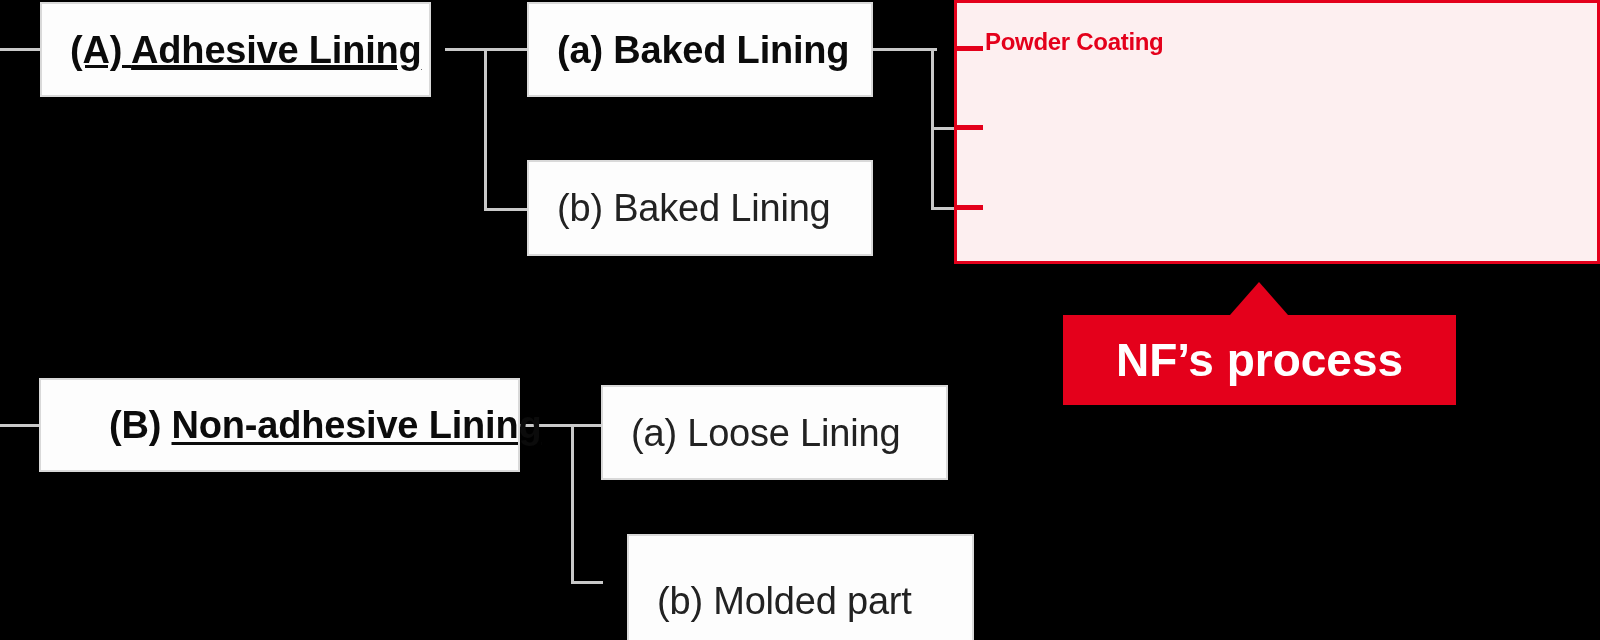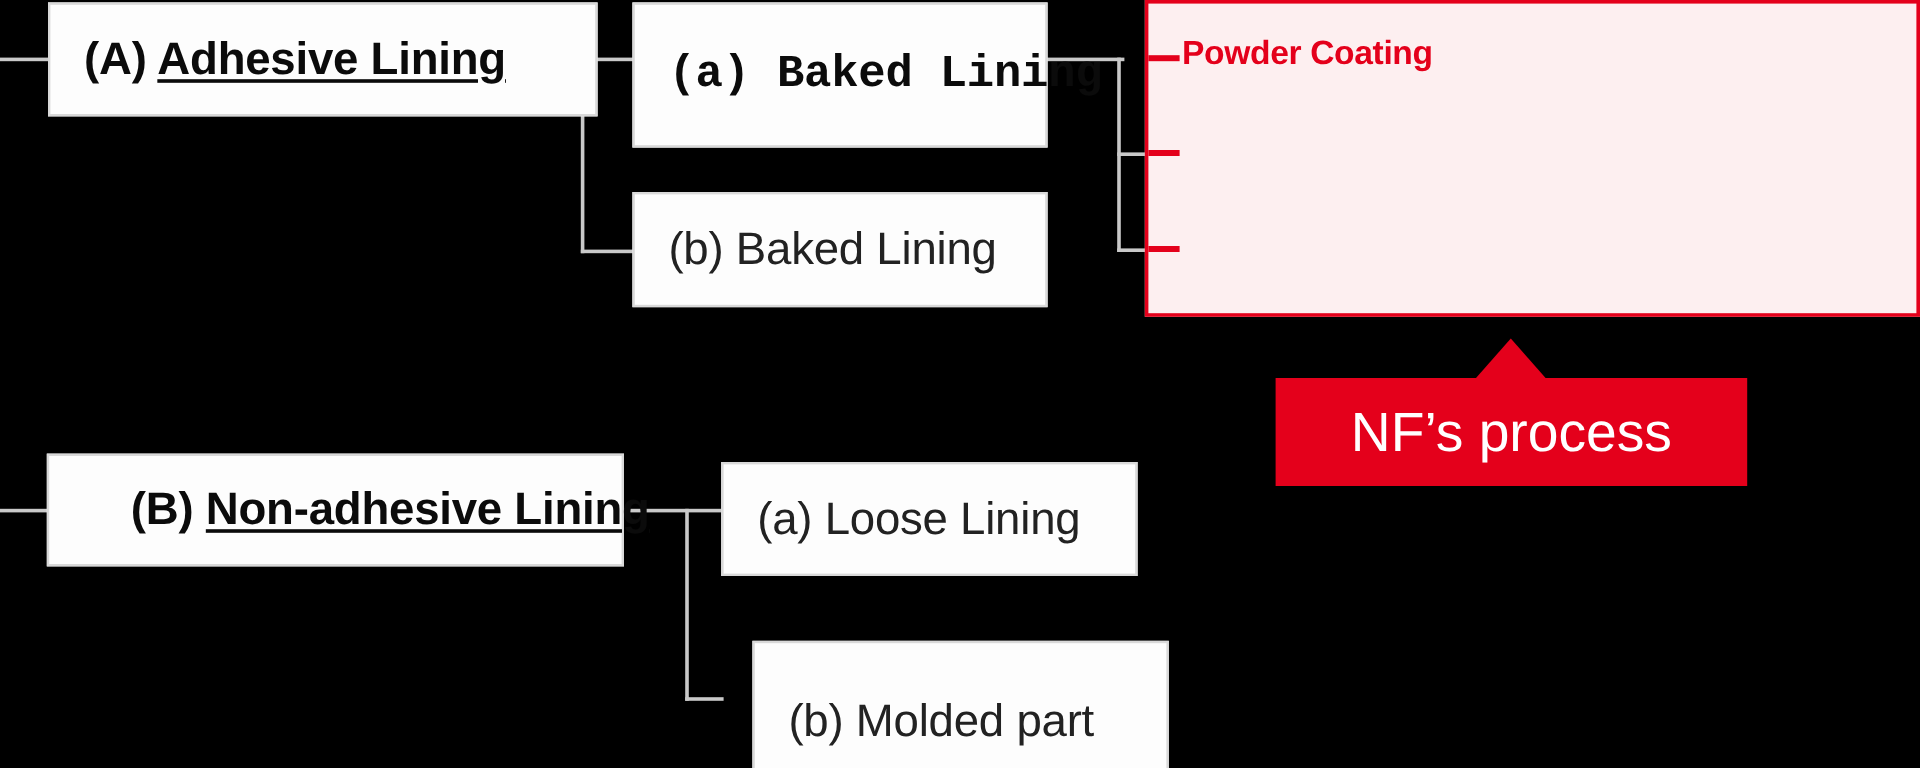--- a/index.html
+++ b/index.html
@@ -60,37 +60,37 @@
   #red-panel {
     position: absolute;
     background: #fdeff0;
     border: 3px solid #e4001b;
     box-sizing: border-box;
   }
   .red-item {
     position: absolute;
     color: #e4001b;
     font-weight: 700;
-    font-size: 28px;
+    font-size: 24px;
     line-height: 1;
     white-space: nowrap;
     letter-spacing: -0.3px;
   }
 
   
   #callout {
     position: absolute;
     background: #e4001b;
     display: flex;
     align-items: center;
     justify-content: center;
   }
   #callout .label {
     color: #ffffff;
-    font-weight: 400;
+    font-weight: 700;
     font-size: 46px;
     line-height: 1;
     white-space: nowrap;
   }
   #callout-arrow {
     position: absolute;
     width: 0;
     height: 0;
     border-left: 29px solid transparent;
     border-right: 29px solid transparent;
@@ -125,29 +125,29 @@
   <div class="red-dash" style="left:957px; top:125px; width:26px;"></div>
   <div class="red-dash" style="left:957px; top:205px; width:26px;"></div>
 
   <div class="red-item" style="left:985px; top:30px;">Powder Coating</div>
 
   <div id="callout-arrow" style="left:1230px; top:282px;"></div>
   <div id="callout" style="left:1063px; top:315px; width:393px; height:90px;">
     <span class="label">NF’s process</span>
   </div>
 
-  <div class="node bold" style="left:40px; top:2px; width:458px; height:95px;">
+  <div class="node bold" style="left:40px; top:2px; width:391px; height:95px;text-decoration:underline;">
     <span class="txt"><span>(A) </span><span class="under">Adhesive Lining</span></span>
   </div>
 
   <div class="node bold" style="left:39px; top:378px; width:481px; height:94px;padding-left:40px;">
     <span class="txt"><span>(B) </span><span class="under">Non-adhesive Lining</span></span>
   </div>
 
-  <div class="node bold" style="left:527px; top:2px; width:346px; height:121px;font-family:Liberation Mono, monospace;">
+  <div class="node bold" style="left:527px; top:2px; width:346px; height:95px;">
     <span class="txt">(a) Baked Lining</span>
   </div>
 
   <div class="node light" style="left:527px; top:160px; width:346px; height:96px;">
     <span class="txt">(b) Baked Lining</span>
   </div>
 
   <div class="node light" style="left:601px; top:385px; width:347px; height:95px;">
     <span class="txt">(a) Loose Lining</span>
   </div>

